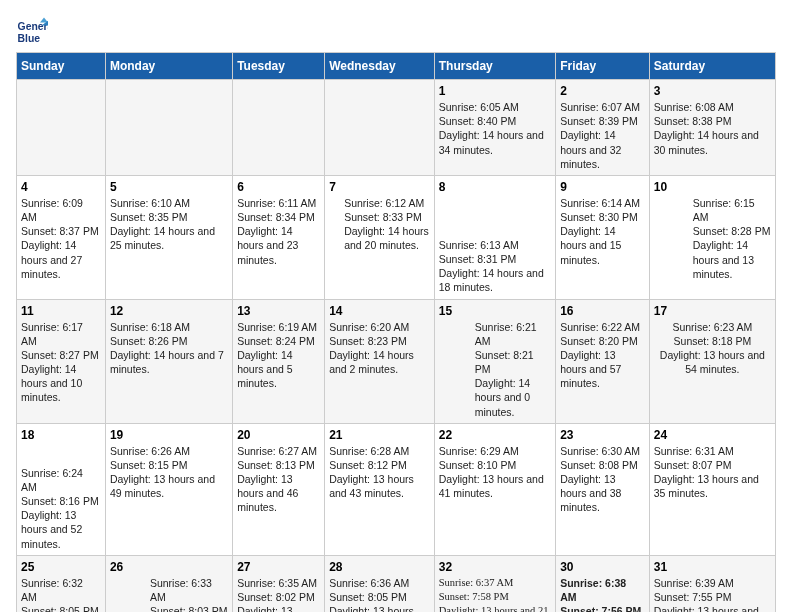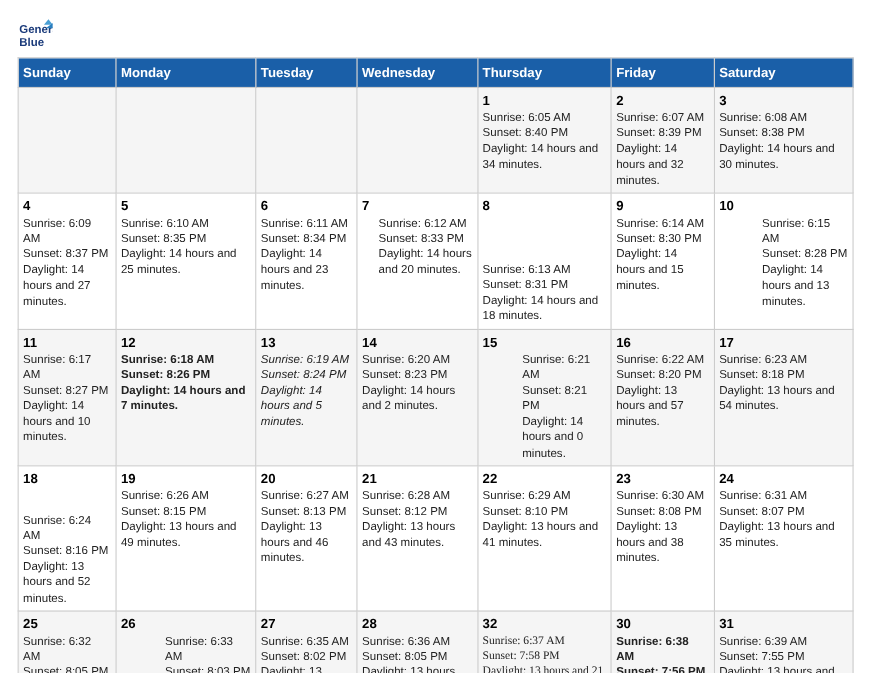--- a/index.html
+++ b/index.html
@@ -196,27 +196,27 @@
       </tr>
       <tr>
         <td>
           <span class="day-num">11</span>
           <div class="cell-content" style="white-space: pre-line;">Sunrise: 6:17 AM
 Sunset: 8:27 PM
 Daylight: 14 hours and 10 minutes.</div>
         </td>
         <td>
           <span class="day-num">12</span>
-          <div class="cell-content" style="white-space: pre-line; font-weight: bold;">Sunrise: 6:18 AM
+          <div class="cell-content" style="white-space: pre-line;">Sunrise: 6:18 AM
 Sunset: 8:26 PM
 Daylight: 14 hours and 7 minutes.</div>
         </td>
         <td>
           <span class="day-num">13</span>
-          <div class="cell-content" style="white-space: pre-line; font-style: italic;">Sunrise: 6:19 AM
+          <div class="cell-content" style="white-space: pre-line;">Sunrise: 6:19 AM
 Sunset: 8:24 PM
 Daylight: 14 hours and 5 minutes.</div>
         </td>
         <td>
           <span class="day-num">14</span>
           <div class="cell-content" style="white-space: pre-line;">Sunrise: 6:20 AM
 Sunset: 8:23 PM
 Daylight: 14 hours and 2 minutes.</div>
         </td>
         <td>
@@ -226,21 +226,21 @@
 Daylight: 14 hours and 0 minutes.</div>
         </td>
         <td>
           <span class="day-num">16</span>
           <div class="cell-content" style="white-space: pre-line;">Sunrise: 6:22 AM
 Sunset: 8:20 PM
 Daylight: 13 hours and 57 minutes.</div>
         </td>
         <td>
           <span class="day-num">17</span>
-          <div class="cell-content" style="white-space: pre-line;">Sunrise: 6:23 AM
+          <div class="cell-content" style="white-space: pre-line; text-align: center;">Sunrise: 6:23 AM
 Sunset: 8:18 PM
 Daylight: 13 hours and 54 minutes.</div>
         </td>
       </tr>
       <tr>
         <td>
           <span class="day-num">18</span>
           <div class="cell-content" style="white-space: pre-line; margin-top: 24px;">Sunrise: 6:24 AM
 Sunset: 8:16 PM
 Daylight: 13 hours and 52 minutes.</div>

